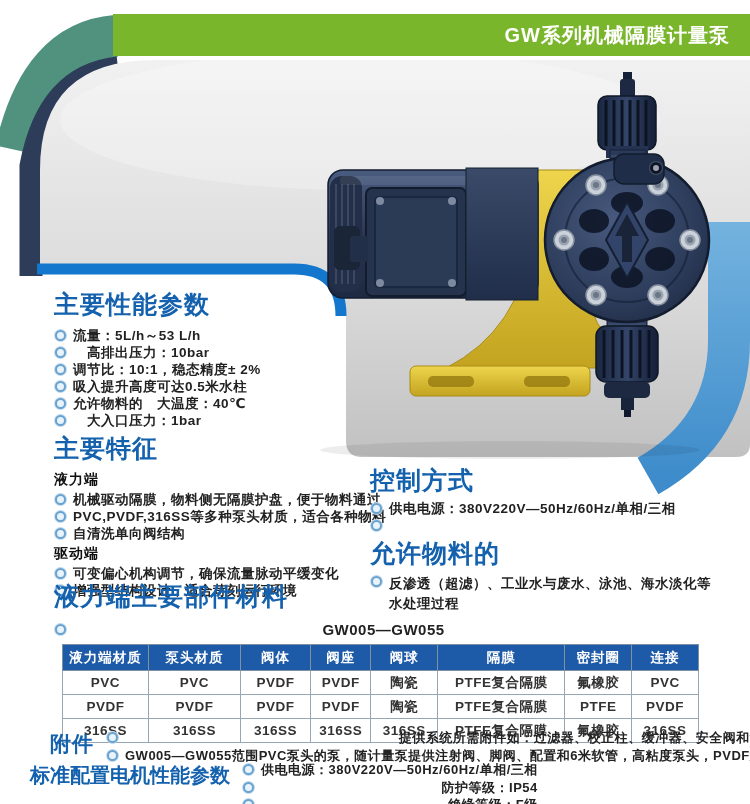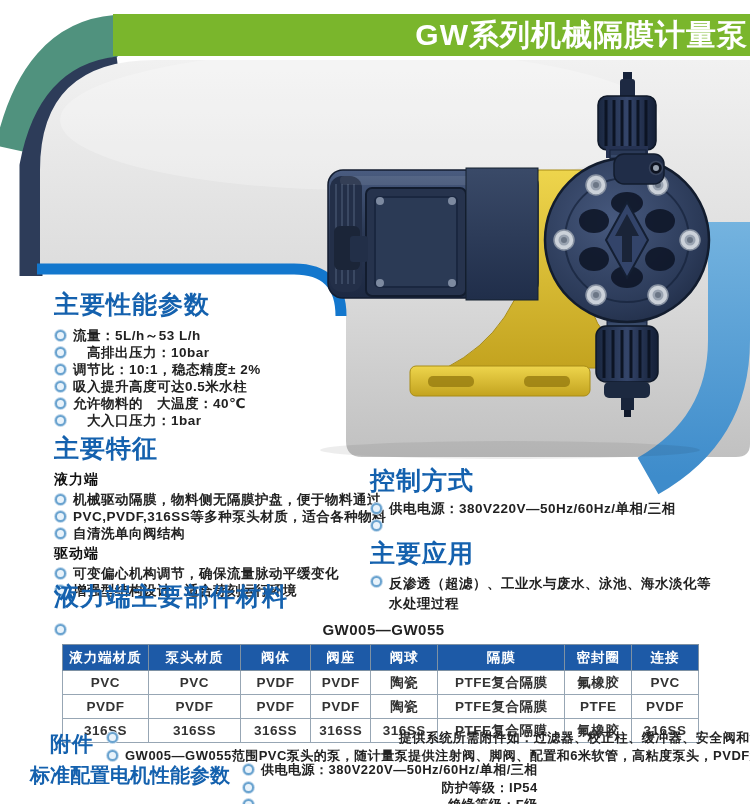--- a/index.html
+++ b/index.html
@@ -7,21 +7,21 @@
     position:relative;width:750px;height:804px;background:#fff;overflow:hidden;
     font-family:"Liberation Sans","DejaVu Sans",sans-serif;
   }
   svg.decor{position:absolute;left:0;top:0;z-index:0;}
   
   .banner{
     position:absolute;left:113px;top:14px;width:637px;height:42px;
     background:#7ab62c;z-index:2;display:flex;align-items:center;justify-content:flex-end;
   }
   .banner h1{
-    margin:0;padding-right:2px;font-size:30px;line-height:42px;font-weight:bold;
+    margin:18px;padding-right:2px;font-size:20px;line-height:42px;font-weight:bold;
     color:#ffffff;letter-spacing:1px;white-space:nowrap;
   }
   
   .sec{position:absolute;z-index:1;}
   .sec h2{
     margin:0;font-size:25px;font-weight:bold;color:#1461ae;letter-spacing:1px;white-space:nowrap;
   }
   .sec h3{
     margin:0;font-size:14px;font-weight:bold;color:#111;letter-spacing:1px;
   }
@@ -292,21 +292,21 @@
 
   <section class="sec nowrap" style="left:370px;top:464px;width:370px;">
     <h2>控制方式</h2>
     <ul class="blist" style="margin-top:4px;">
       <li><span class="dot"></span><span>供电电源：380V220V—50Hz/60Hz/单相/三相</span></li>
       <li><span class="dot"></span></li>
     </ul>
   </section>
 
   <section class="sec" style="left:370px;top:537px;width:345px;">
-    <h2>主要应用</h2>
+    <h2>允许物料的</h2>
     <ul class="blist" style="margin-top:4px;">
       <li style="line-height:20px;font-family:Liberation Serif, serif;"><span class="dot"></span><span>反渗透（超滤）、工业水与废水、泳池、海水淡化等水处理过程</span></li>
     </ul>
   </section>
 
   <section class="sec" style="left:54px;top:580px;width:640px;">
     <h2>液力端主要部件材料</h2>
     <div class="range-line">
       <span class="dot"></span>
       <span>GW005—GW055</span>

